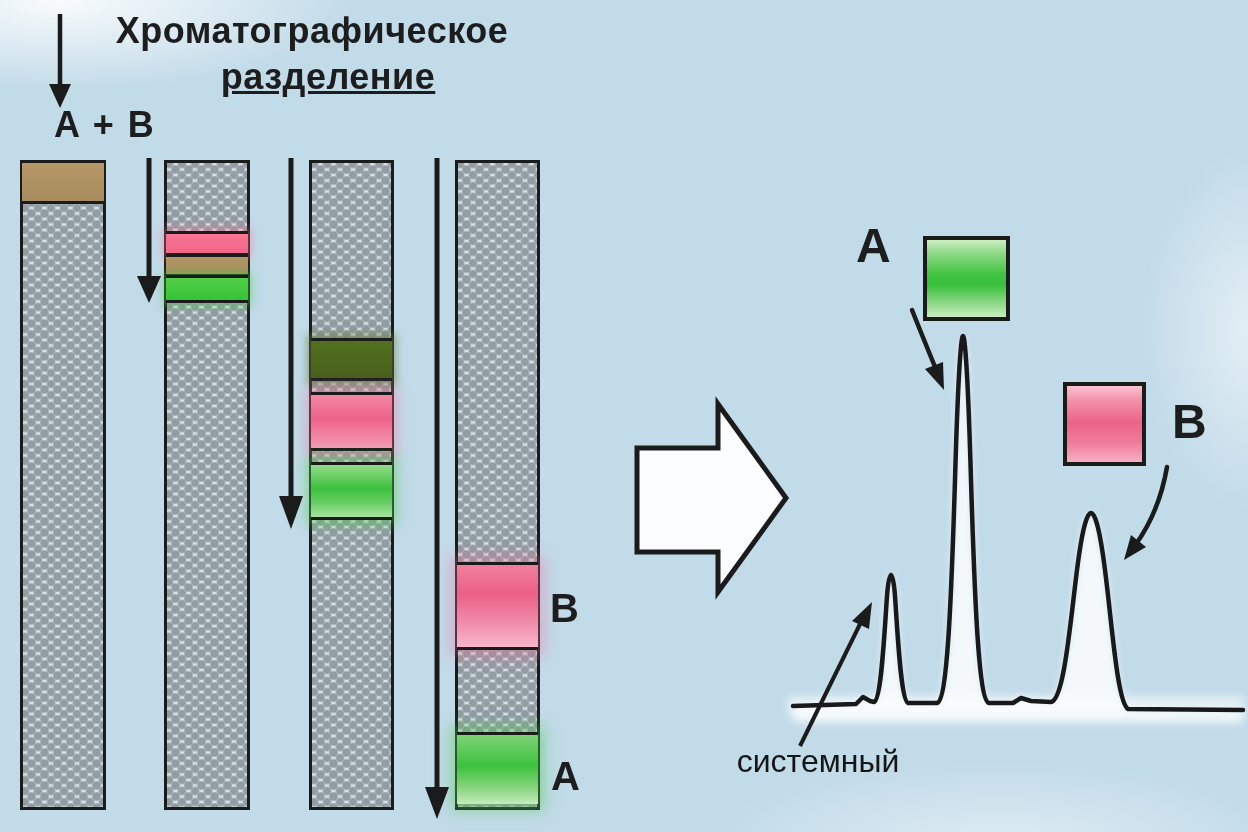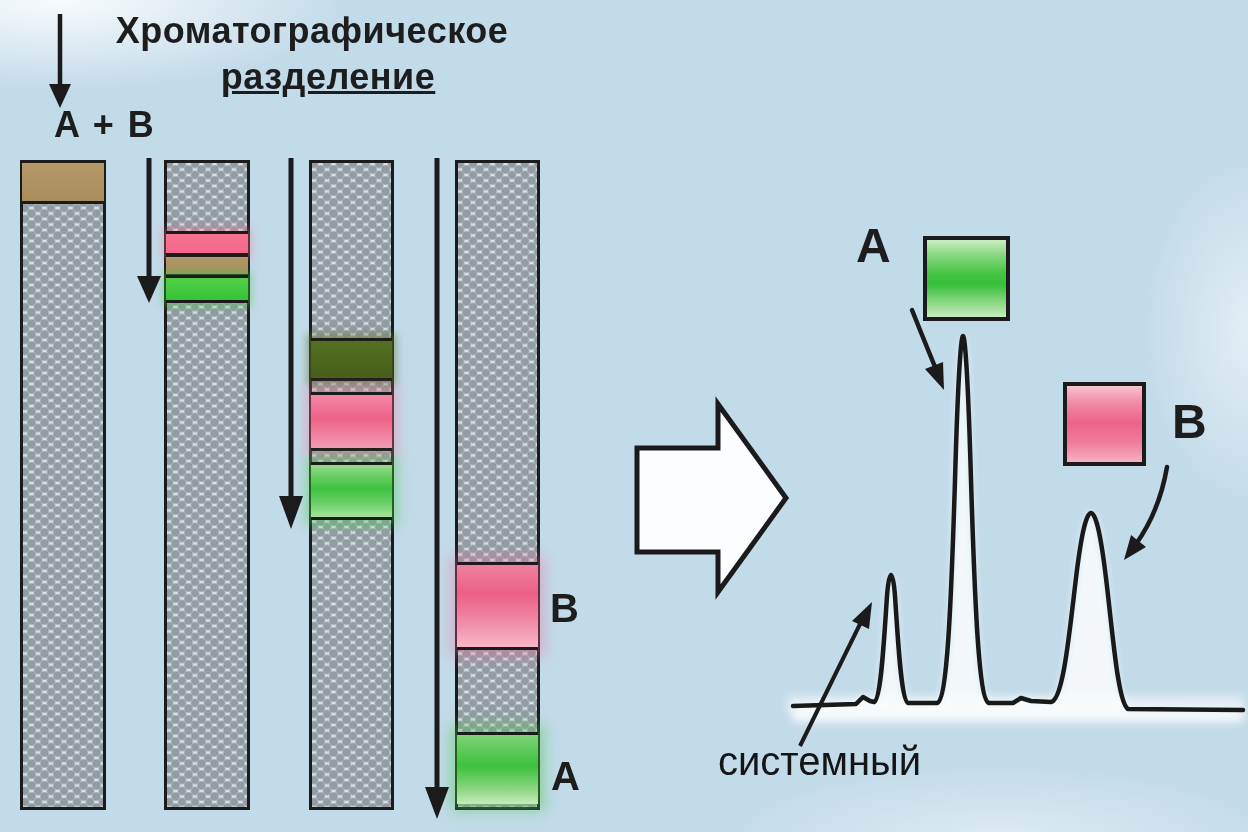--- a/index.html
+++ b/index.html
@@ -11,21 +11,21 @@
       radial-gradient(ellipse 160px 260px at 1252px 330px, rgba(255,255,255,.55), rgba(255,255,255,0) 70%),
       radial-gradient(ellipse 420px 110px at 1000px 840px, rgba(255,255,255,.45), rgba(255,255,255,0) 70%),
       #c2dbe9;
   }
   .txt{position:absolute;white-space:nowrap;}
   .title{font-weight:700;font-size:36px;letter-spacing:.5px;text-align:center;width:420px;}
   .feed{font-weight:700;font-size:36px;letter-spacing:2px;}
   .collab{font-weight:700;font-size:40px;}
   .biglab{font-weight:700;font-size:48px;}
   .sysl{position:absolute;left:718px;top:742px;width:200px;text-align:center;
-        font-size:40px;line-height:38px;font-weight:400;color:#151515;}
+        font-size:32px;line-height:38px;font-weight:400;color:#151515;}
   
   .col{
     position:absolute;top:160px;height:650px;box-sizing:border-box;
     border:3px solid #1b1b1b;
     background-color:#d7e5ec;
     background-image:
       radial-gradient(circle, #939ba3 3.6px, rgba(147,155,163,.45) 4.4px, rgba(147,155,163,0) 5.1px),
       radial-gradient(circle, #939ba3 3.6px, rgba(147,155,163,.45) 4.4px, rgba(147,155,163,0) 5.1px);
     background-size:13px 11px;
     background-position:2px 1px, 8.5px 6.5px;

